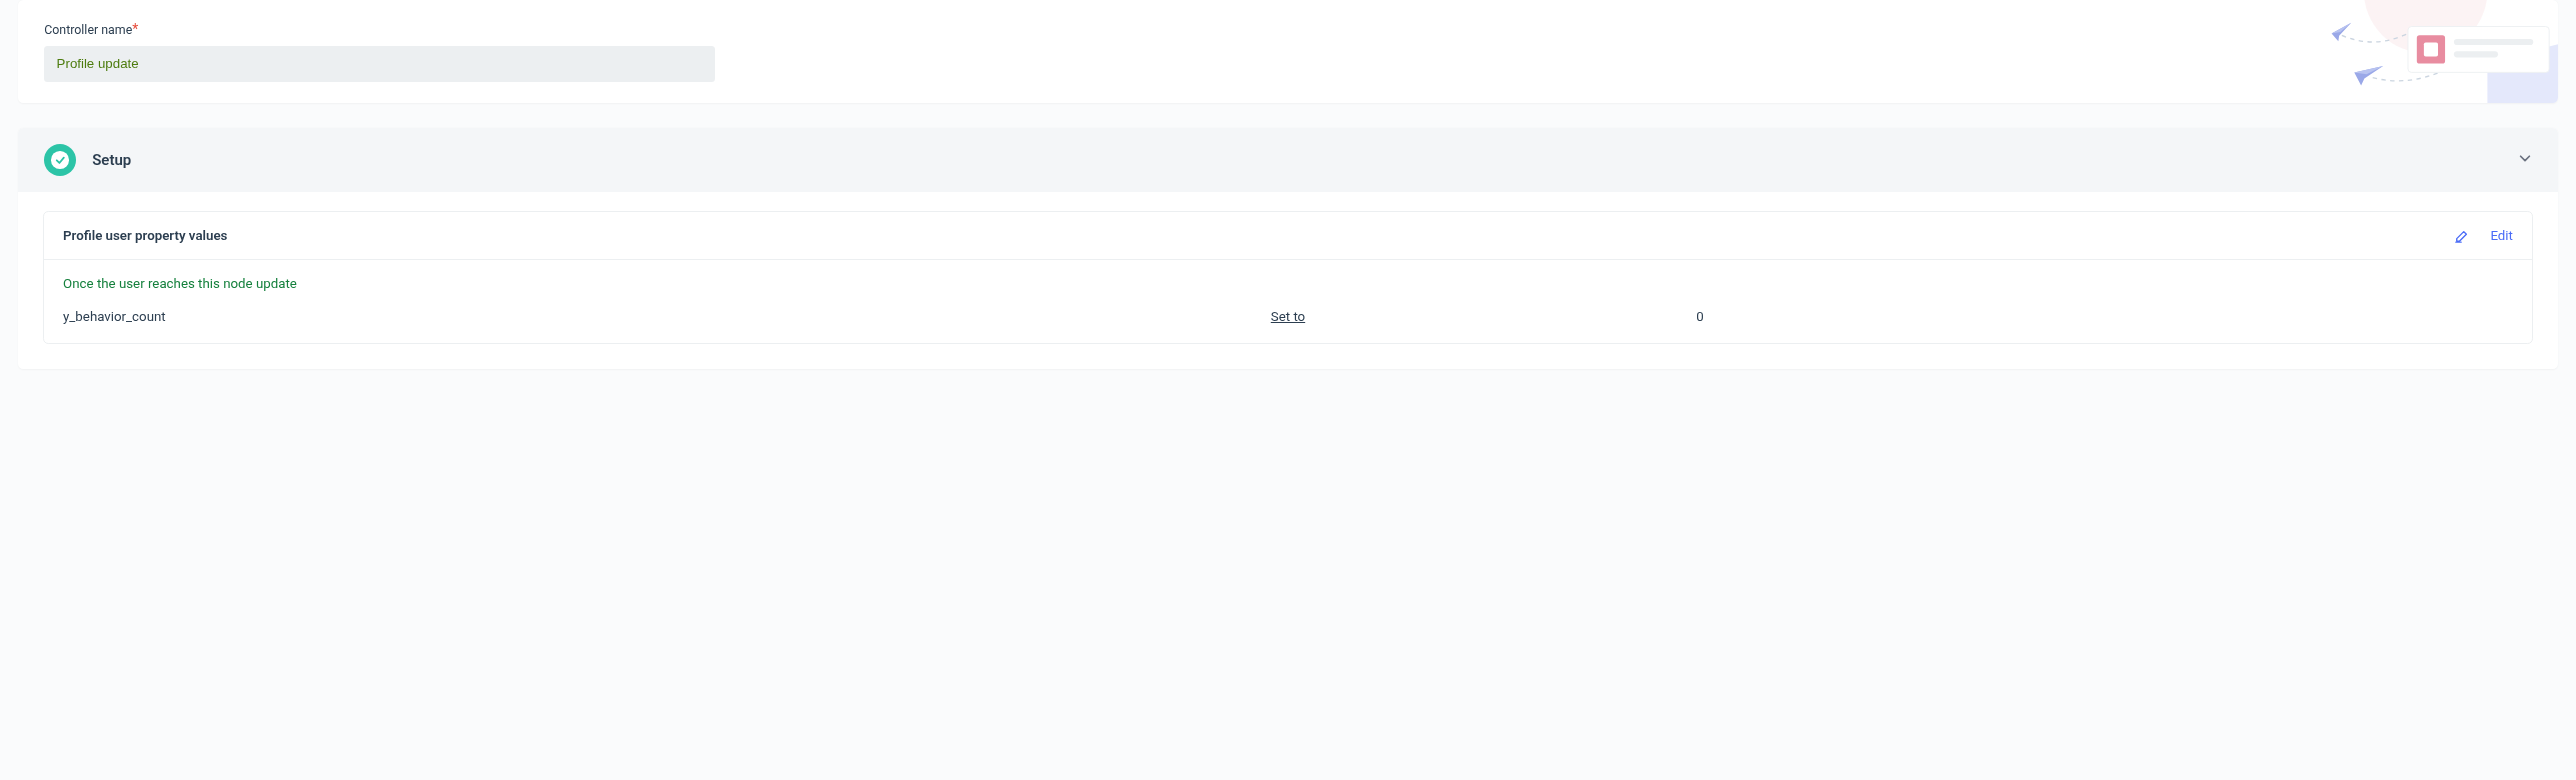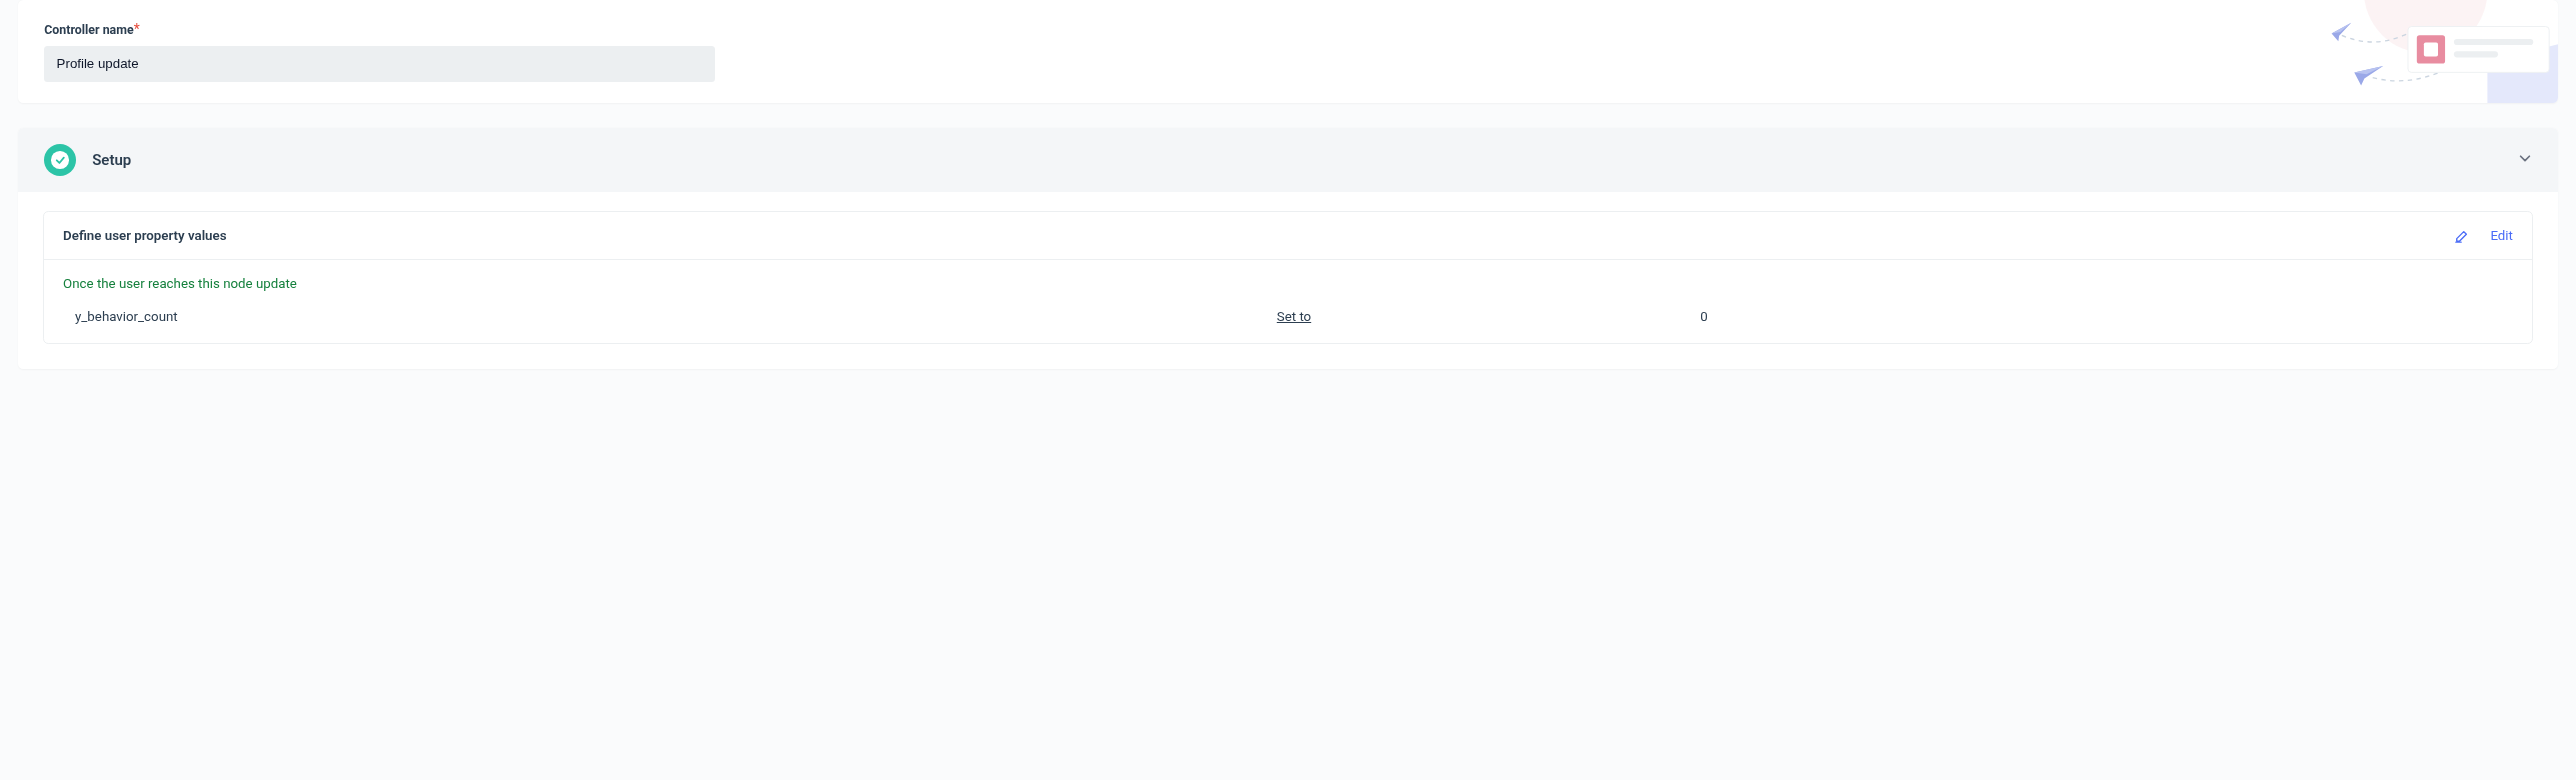--- a/index.html
+++ b/index.html
@@ -16,34 +16,34 @@
     .card {
       background: #fff;
       border-radius: 5.3px;
       padding: 21px 26.5px;
       box-shadow: 0 0.9px 1.8px rgba(0,0,0,0.04);
       position: relative;
       overflow: hidden;
     }
     .label {
       font-size: 12.4px;
-      font-weight: 700;
+      font-weight: 400;
       color: #2c3e50;
       margin-bottom: 8.8px;
       display: inline-block;
     }
     .required {
       color: #e74c3c;
     }
     .input-field {
       width: 50%;
       max-width: 671px;
       padding: 10.6px 12.4px;
       font-size: 13.3px;
-      color: #0f172a;
+      color: #4d7c0f;
       background: #eceff1;
       border: none;
       border-radius: 3.5px;
       outline: none;
     }
     .illustration {
       position: absolute;
       top: 0;
       right: 0;
       width: 300px;
@@ -129,21 +129,20 @@
       font-size: 13.3px;
       color: #15803d;
       margin-bottom: 17.7px;
     }
     .row {
       display: grid;
       grid-template-columns: 1fr 1fr 1fr;
       align-items: center;
       font-size: 13.3px;
       color: #2c3e50;
-      margin-left: 12px;
     }
     .row .col-op {
       text-align: center;
       text-decoration: underline;
     }
     .row .col-val {
       text-align: left;
     }
   </style>
 </head>
@@ -196,21 +195,21 @@
     <div class="chevron">
       <svg width="14" height="14" viewBox="0 0 16 16">
         <path d="M 3 6 L 8 11 L 13 6" stroke="#6b7280" stroke-width="2" fill="none" stroke-linecap="round" stroke-linejoin="round"></path>
       </svg>
     </div>
   </div>
 
   <div class="setup-body">
     <div class="property-panel">
       <div class="property-header">
-        <div class="property-title">Define user property values</div>
+        <div class="property-title">Profile user property values</div>
         <div class="edit-link">
           <svg width="14" height="14" viewBox="0 0 16 16">
             <path d="M 2 14 L 5 14 L 13 6 L 10 3 L 2 11 Z" fill="none" stroke="#4a6cf7" stroke-width="1.6" stroke-linejoin="round"></path>
             <line x1="1" y1="15" x2="7" y2="15" stroke="#4a6cf7" stroke-width="1.6" stroke-linecap="round"></line>
           </svg>
           <span>Edit</span>
         </div>
       </div>
       <div class="property-body">
         <div class="description">Once the user reaches this node update</div>

